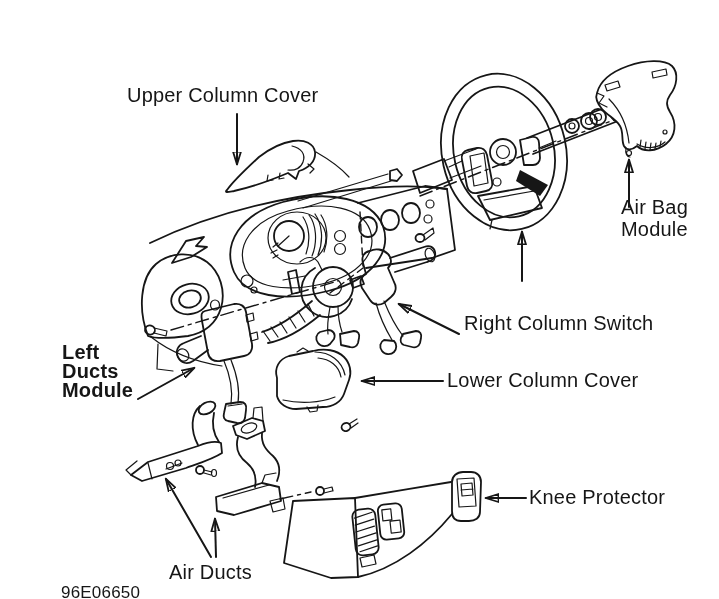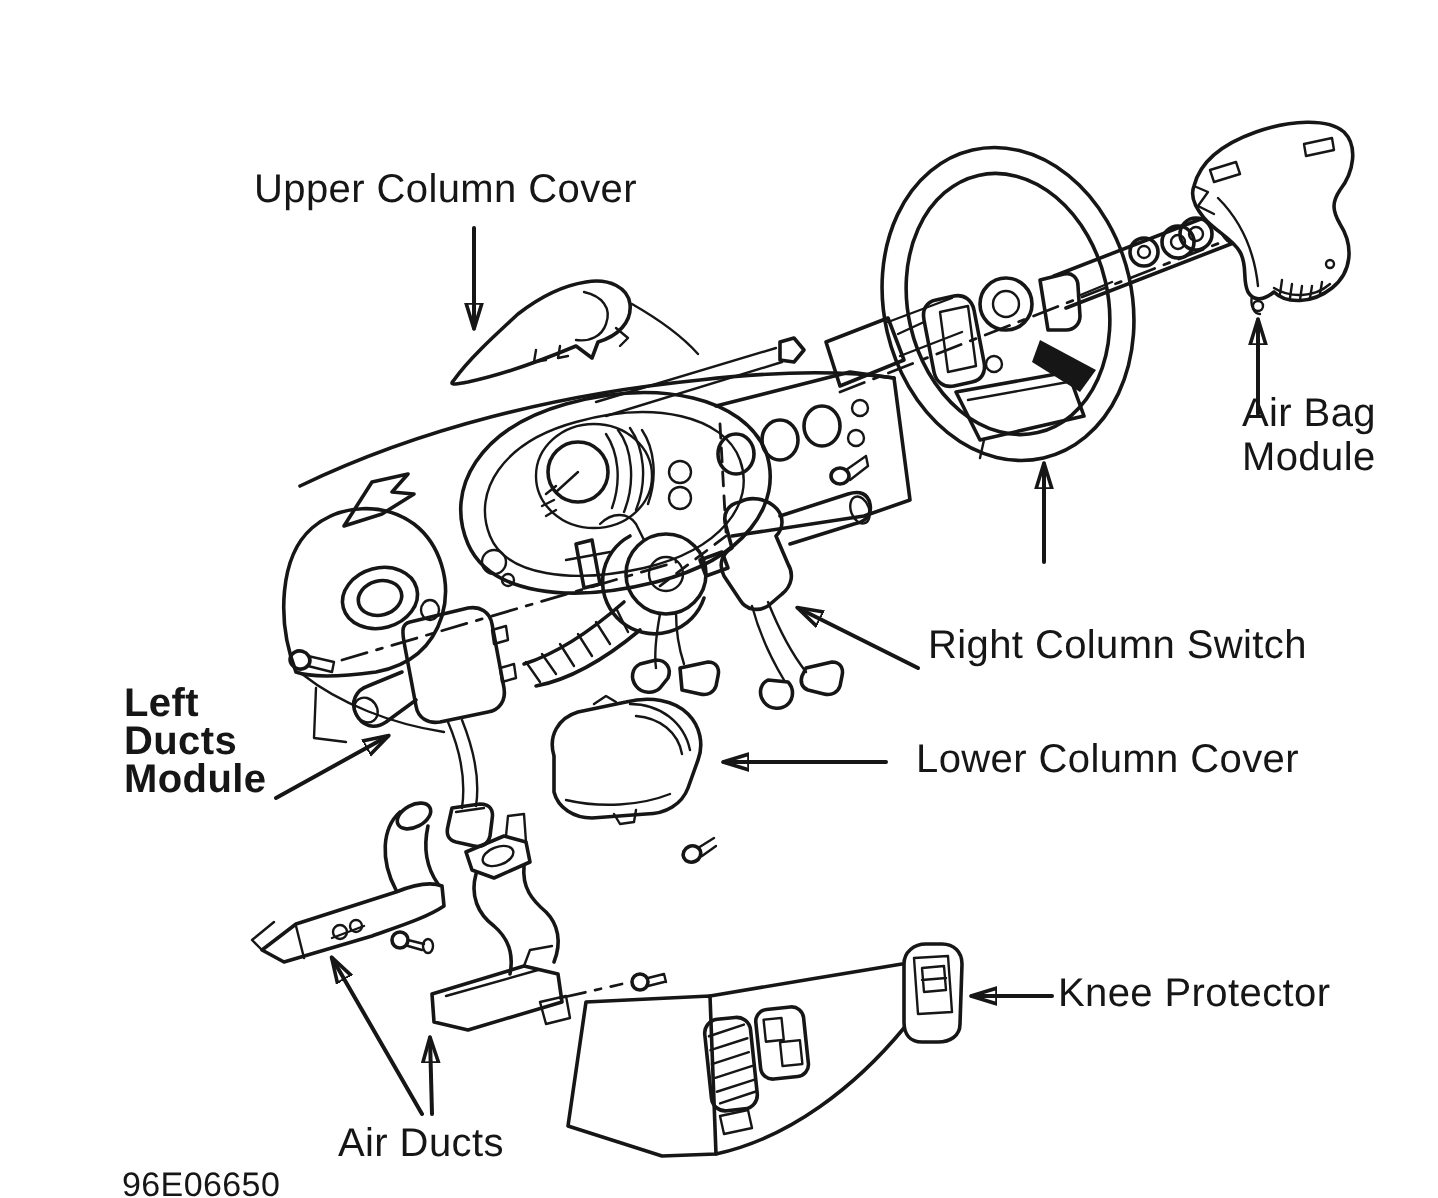--- a/index.html
+++ b/index.html
@@ -250,21 +250,21 @@
   <div class="lbl" style="left:127px; top:84px;">Upper Column Cover</div>
 
   <div class="lbl" style="left:621px; top:196px;">
     <div>Air Bag</div>
     <div>Module</div>
   </div>
 
 
   <div class="lbl" style="left:464px; top:312px;">Right Column Switch</div>
 
-  <div class="lbl" style="left:458px; top:369px;">Lower Column Cover</div>
+  <div class="lbl" style="left:447px; top:369px;">Lower Column Cover</div>
 
   <div class="lbl tight" style="left:62px; top:343px;font-weight:bold;">
     <div>Left</div>
     <div>Ducts</div>
     <div>Module</div>
   </div>
 
   <div class="lbl" style="left:529px; top:486px;">Knee Protector</div>
 
   <div class="lbl" style="left:169px; top:561px;">Air Ducts</div>

